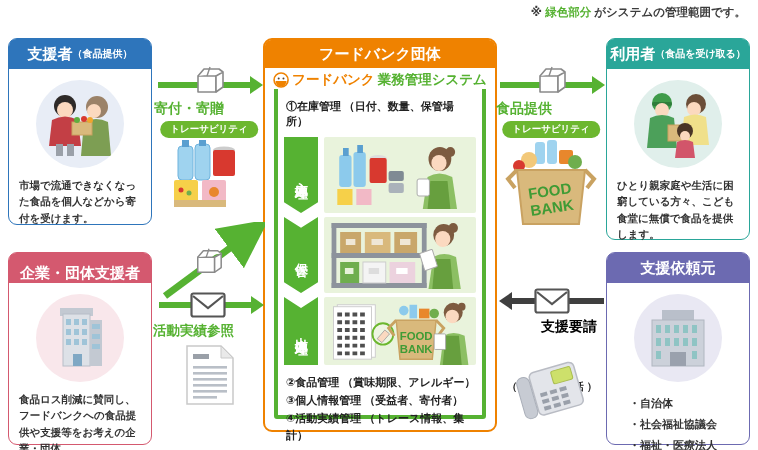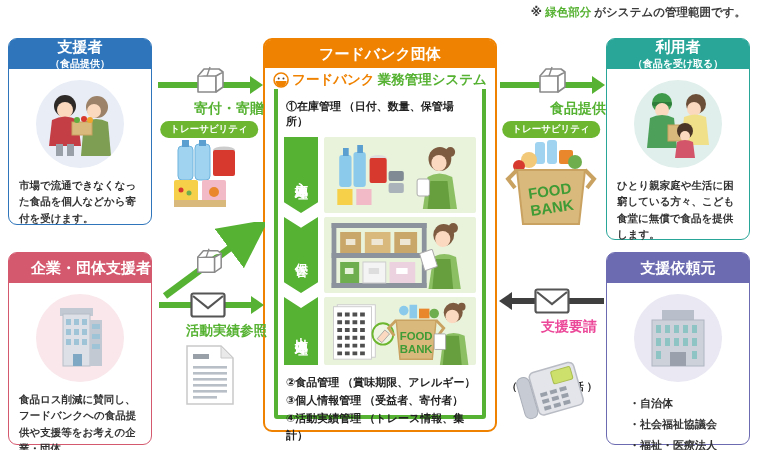--- a/index.html
+++ b/index.html
@@ -8,21 +8,21 @@
   .canvas { position:relative; width:758px; height:450px; background:#fff; overflow:hidden; }
   svg { font-family:inherit; display:block; }
 
   
   .note { position:absolute; top:5px; right:12px; font-size:11.5px; font-weight:bold; color:#3c3c3c; }
   .note .green { color:var(--green,#56b232); }
 
   
   .card { position:absolute; background:#fff; border-radius:9px; border:1.5px solid; }
   .card-header { height:30px; display:flex; align-items:center; justify-content:center; color:#fff;
-                 font-weight:bold; border-radius:7px 7px 0 0; white-space:nowrap;flex-direction:column; }
+                 font-weight:bold; border-radius:7px 7px 0 0; white-space:nowrap; }
   .card-header .h-main { font-size:15px; }
   .card-header .h-sub { font-size:10px; }
   .card-circle { width:88px; height:88px; border-radius:50%; margin:11px auto 7px; overflow:hidden; }
   .card-desc { font-size:10.5px; font-weight:bold; color:#333; line-height:1.55; padding:2px 10px 0; text-align:left; }
   .card-list { font-size:11px; font-weight:bold; color:#333; line-height:1.9; padding:4px 0 0 22px; }
 
   .supporter { left:8px; top:38px; width:144px; height:187px; border-color:var(--blue,#2e75bb); }
   .supporter .card-header { background:var(--blue,#2e75bb); }
   .supporter .card-circle { background:#e8edf6; }
 
@@ -65,22 +65,22 @@
 
   
   .grp { position:absolute; }
   .harrow { position:absolute; height:6px; background:var(--green,#56b232); }
   .harrow.right::after { content:""; position:absolute; right:-13px; top:-6px;
       border-left:13px solid var(--green,#56b232); border-top:9px solid transparent; border-bottom:9px solid transparent; }
   .harrow.dark { background:var(--dark,#3f3f3f); }
   .harrow.dark.left::before { content:""; position:absolute; left:-13px; top:-6px;
       border-right:13px solid var(--dark,#3f3f3f); border-top:9px solid transparent; border-bottom:9px solid transparent; }
   .icon { position:absolute; }
-  .glabel { position:absolute; width:100%; text-align:right; font-weight:bold; font-size:14px; color:var(--green,#56b232); white-space:nowrap; }
-  .klabel { position:absolute; width:100%; text-align:center; font-weight:bold; font-size:14px; color:#ec4899; white-space:nowrap;padding-left:34px; }
+  .glabel { position:absolute; width:100%; text-align:left; font-weight:bold; font-size:14px; color:var(--green,#56b232); white-space:nowrap; }
+  .klabel { position:absolute; width:100%; text-align:center; font-weight:bold; font-size:14px; color:#000000; white-space:nowrap;padding-left:34px; }
   .klabel-sub { position:absolute; width:100%; text-align:center; font-weight:bold; font-size:10.5px; color:#222; white-space:nowrap; }
   .pill { position:absolute; left:50%; transform:translateX(-50%); background:var(--pillgreen,#6cb72f); color:#fff;
           font-size:9.5px; font-weight:bold; padding:2px 10px; border-radius:9px; white-space:nowrap; }
   .illus { position:absolute; }
 
   .grp-donation { left:154px; top:62px; width:110px; height:150px; }
   .grp-provide  { left:496px; top:62px; width:110px; height:170px; }
   .grp-activity { left:153px; top:222px; width:114px; height:186px; }
   .grp-request  { left:496px; top:280px; width:112px; height:152px; }
 </style>

